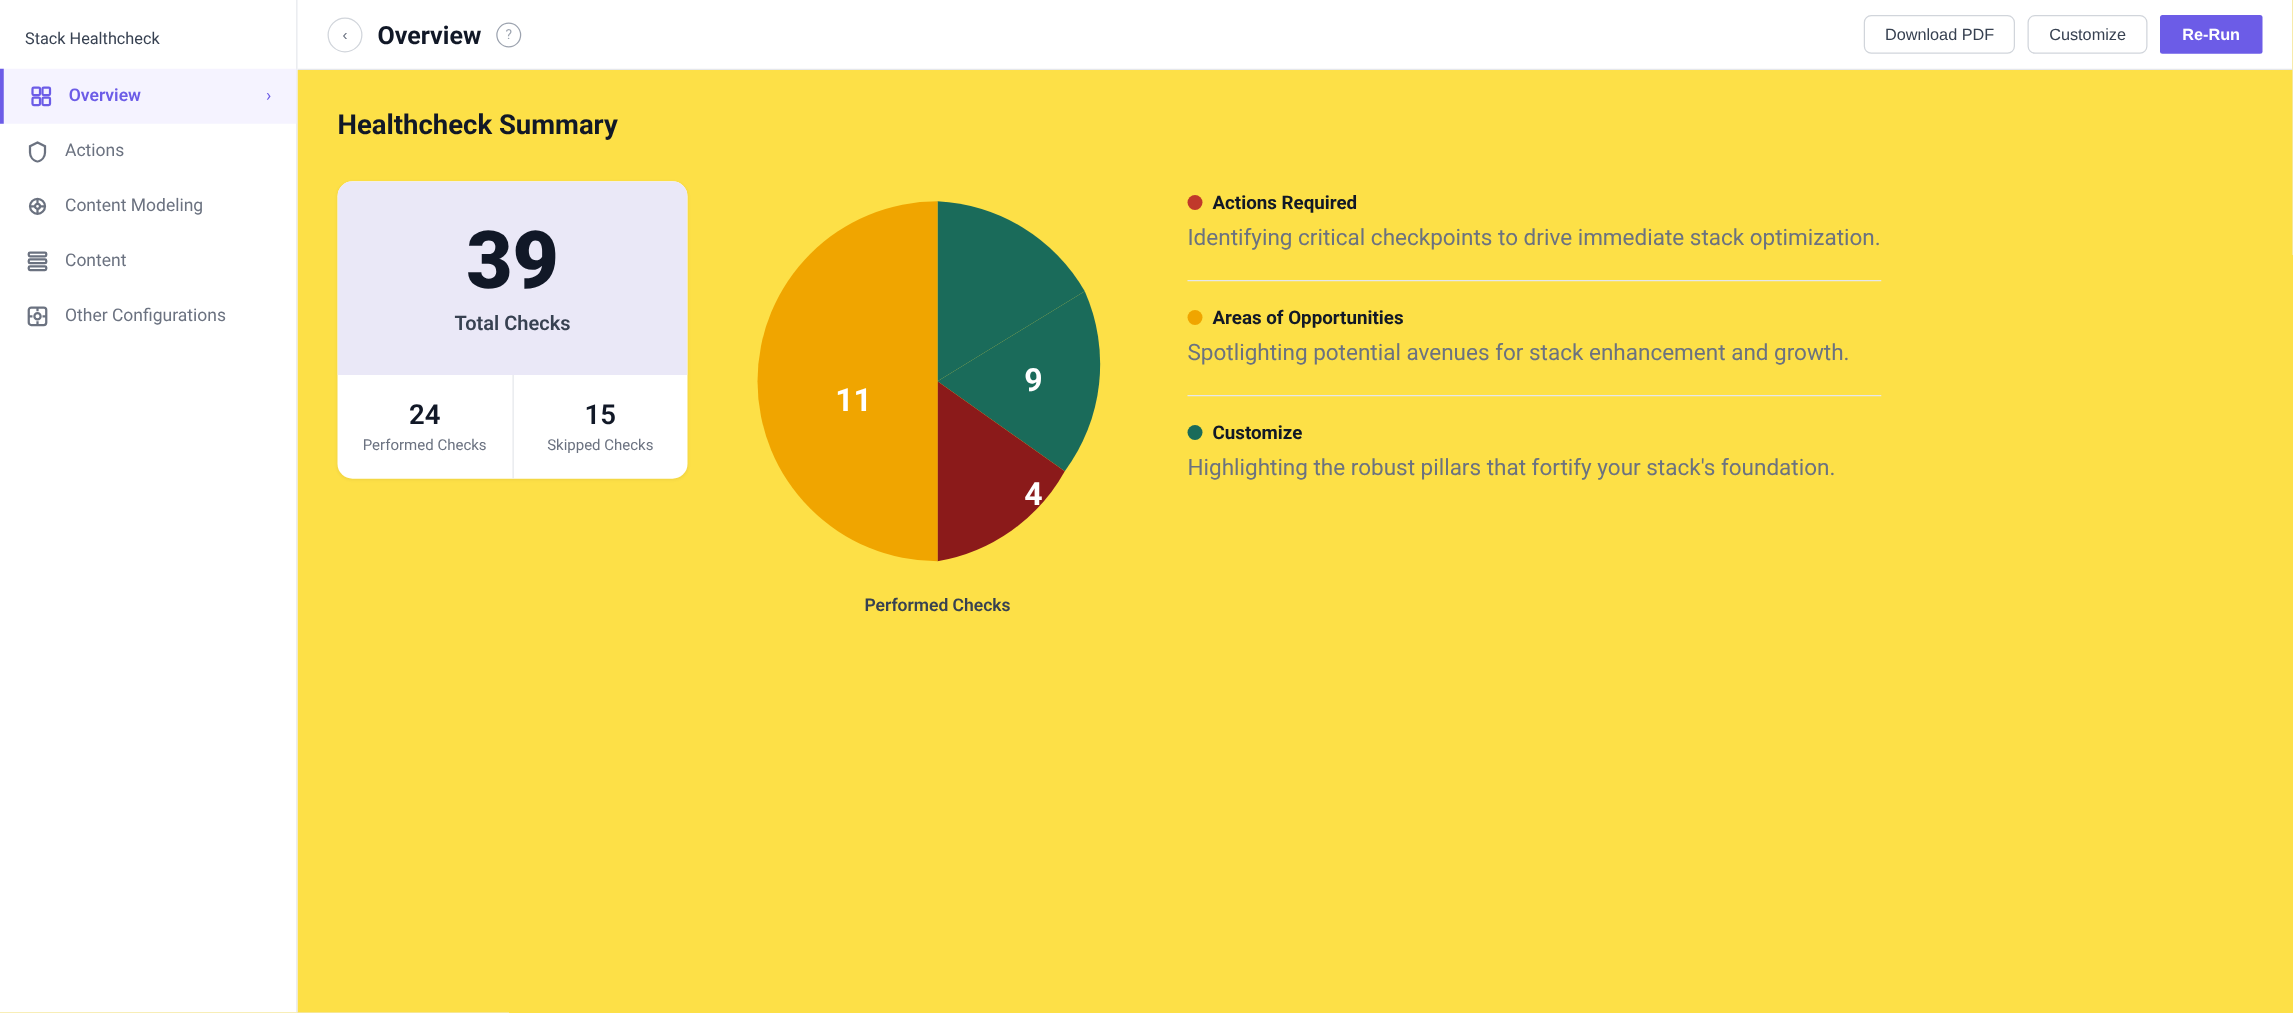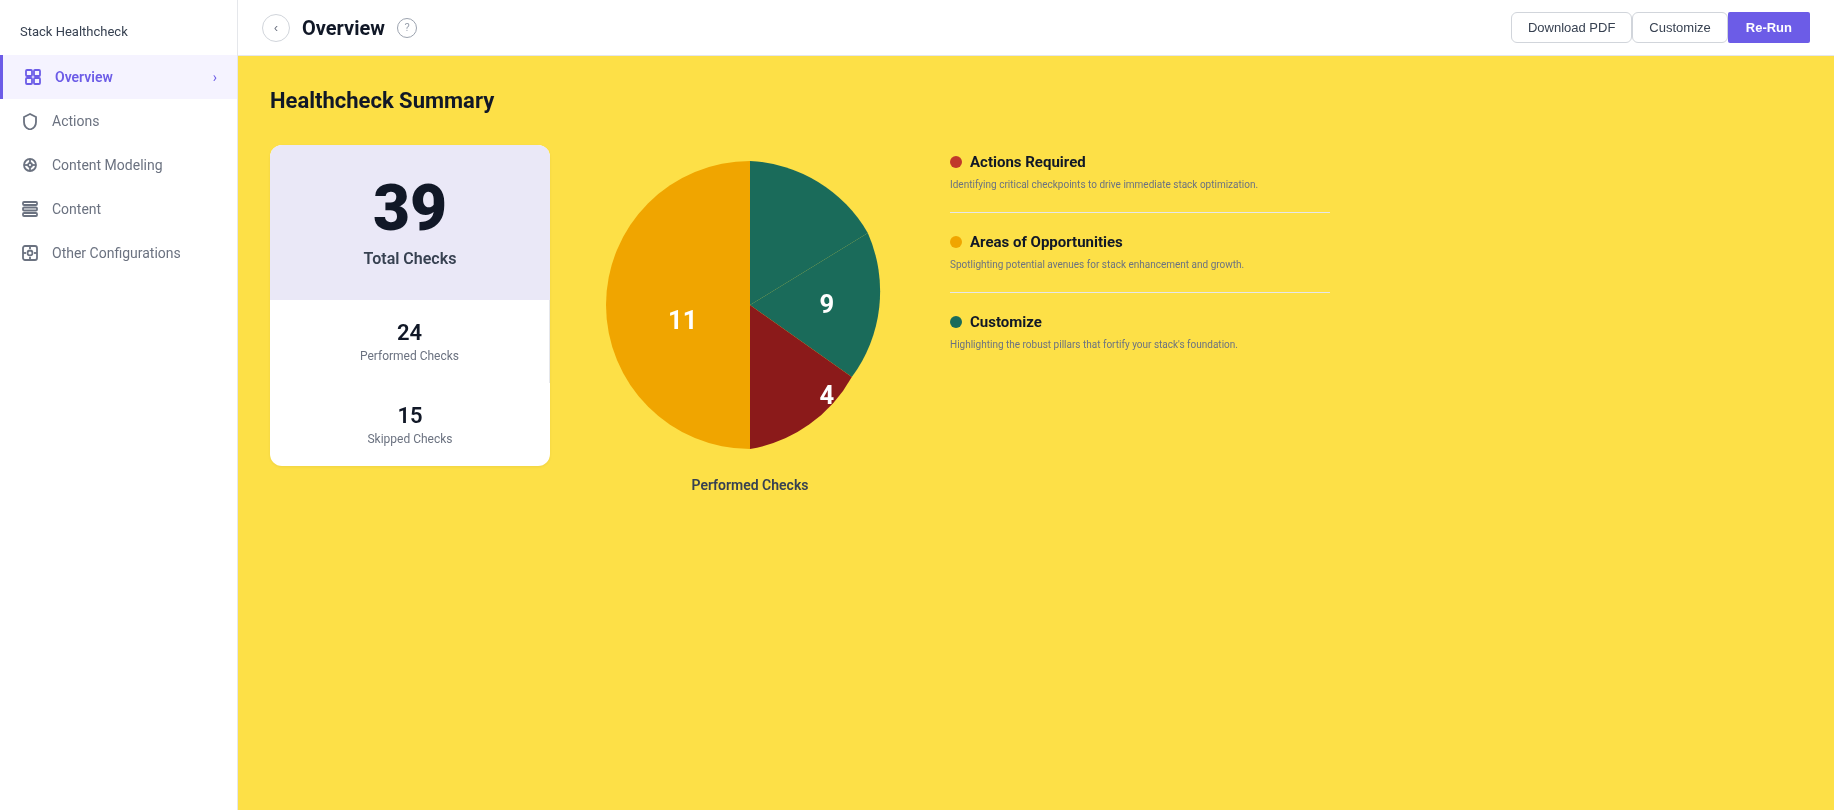--- a/index.html
+++ b/index.html
@@ -102,20 +102,21 @@
       display: flex;
       align-items: center;
       justify-content: center;
       color: #9ca3af;
       font-size: 11px;
       cursor: pointer;
     }
     .header-actions {
       margin-left: auto;
       display: flex;
+      gap: 10px;
       justify-content: flex-end;
     }
     .btn-outline {
       padding: 7px 16px;
       border: 1px solid #d1d5db;
       border-radius: 6px;
       background: #fff;
       font-size: 13px;
       color: #374151;
       cursor: pointer;
@@ -173,21 +174,20 @@
       line-height: 1;
     }
     .stats-label {
       font-size: 16px;
       font-weight: 600;
       color: #374151;
       margin-top: 8px;
     }
     .stats-card-bottom {
       display: flex;
-      flex-direction: column;
     }
     .stats-sub {
       flex: 1;
       padding: 20px 16px;
       text-align: center;
       border-right: 1px solid #e5e7eb;
     }
     .stats-sub:last-child { border-right: none; }
     .stats-sub-number {
       font-size: 22px;
@@ -235,21 +235,21 @@
       color: #111827;
       margin-bottom: 6px;
     }
     .legend-dot {
       width: 12px;
       height: 12px;
       border-radius: 50%;
       flex-shrink: 0;
     }
     .legend-desc {
-      font-size: 10px;
+      font-size: 18px;
       color: #6b7280;
       line-height: 1.5;
     }
 
     
     .pie-svg {
       width: 320px;
       height: 320px;
     }
 

